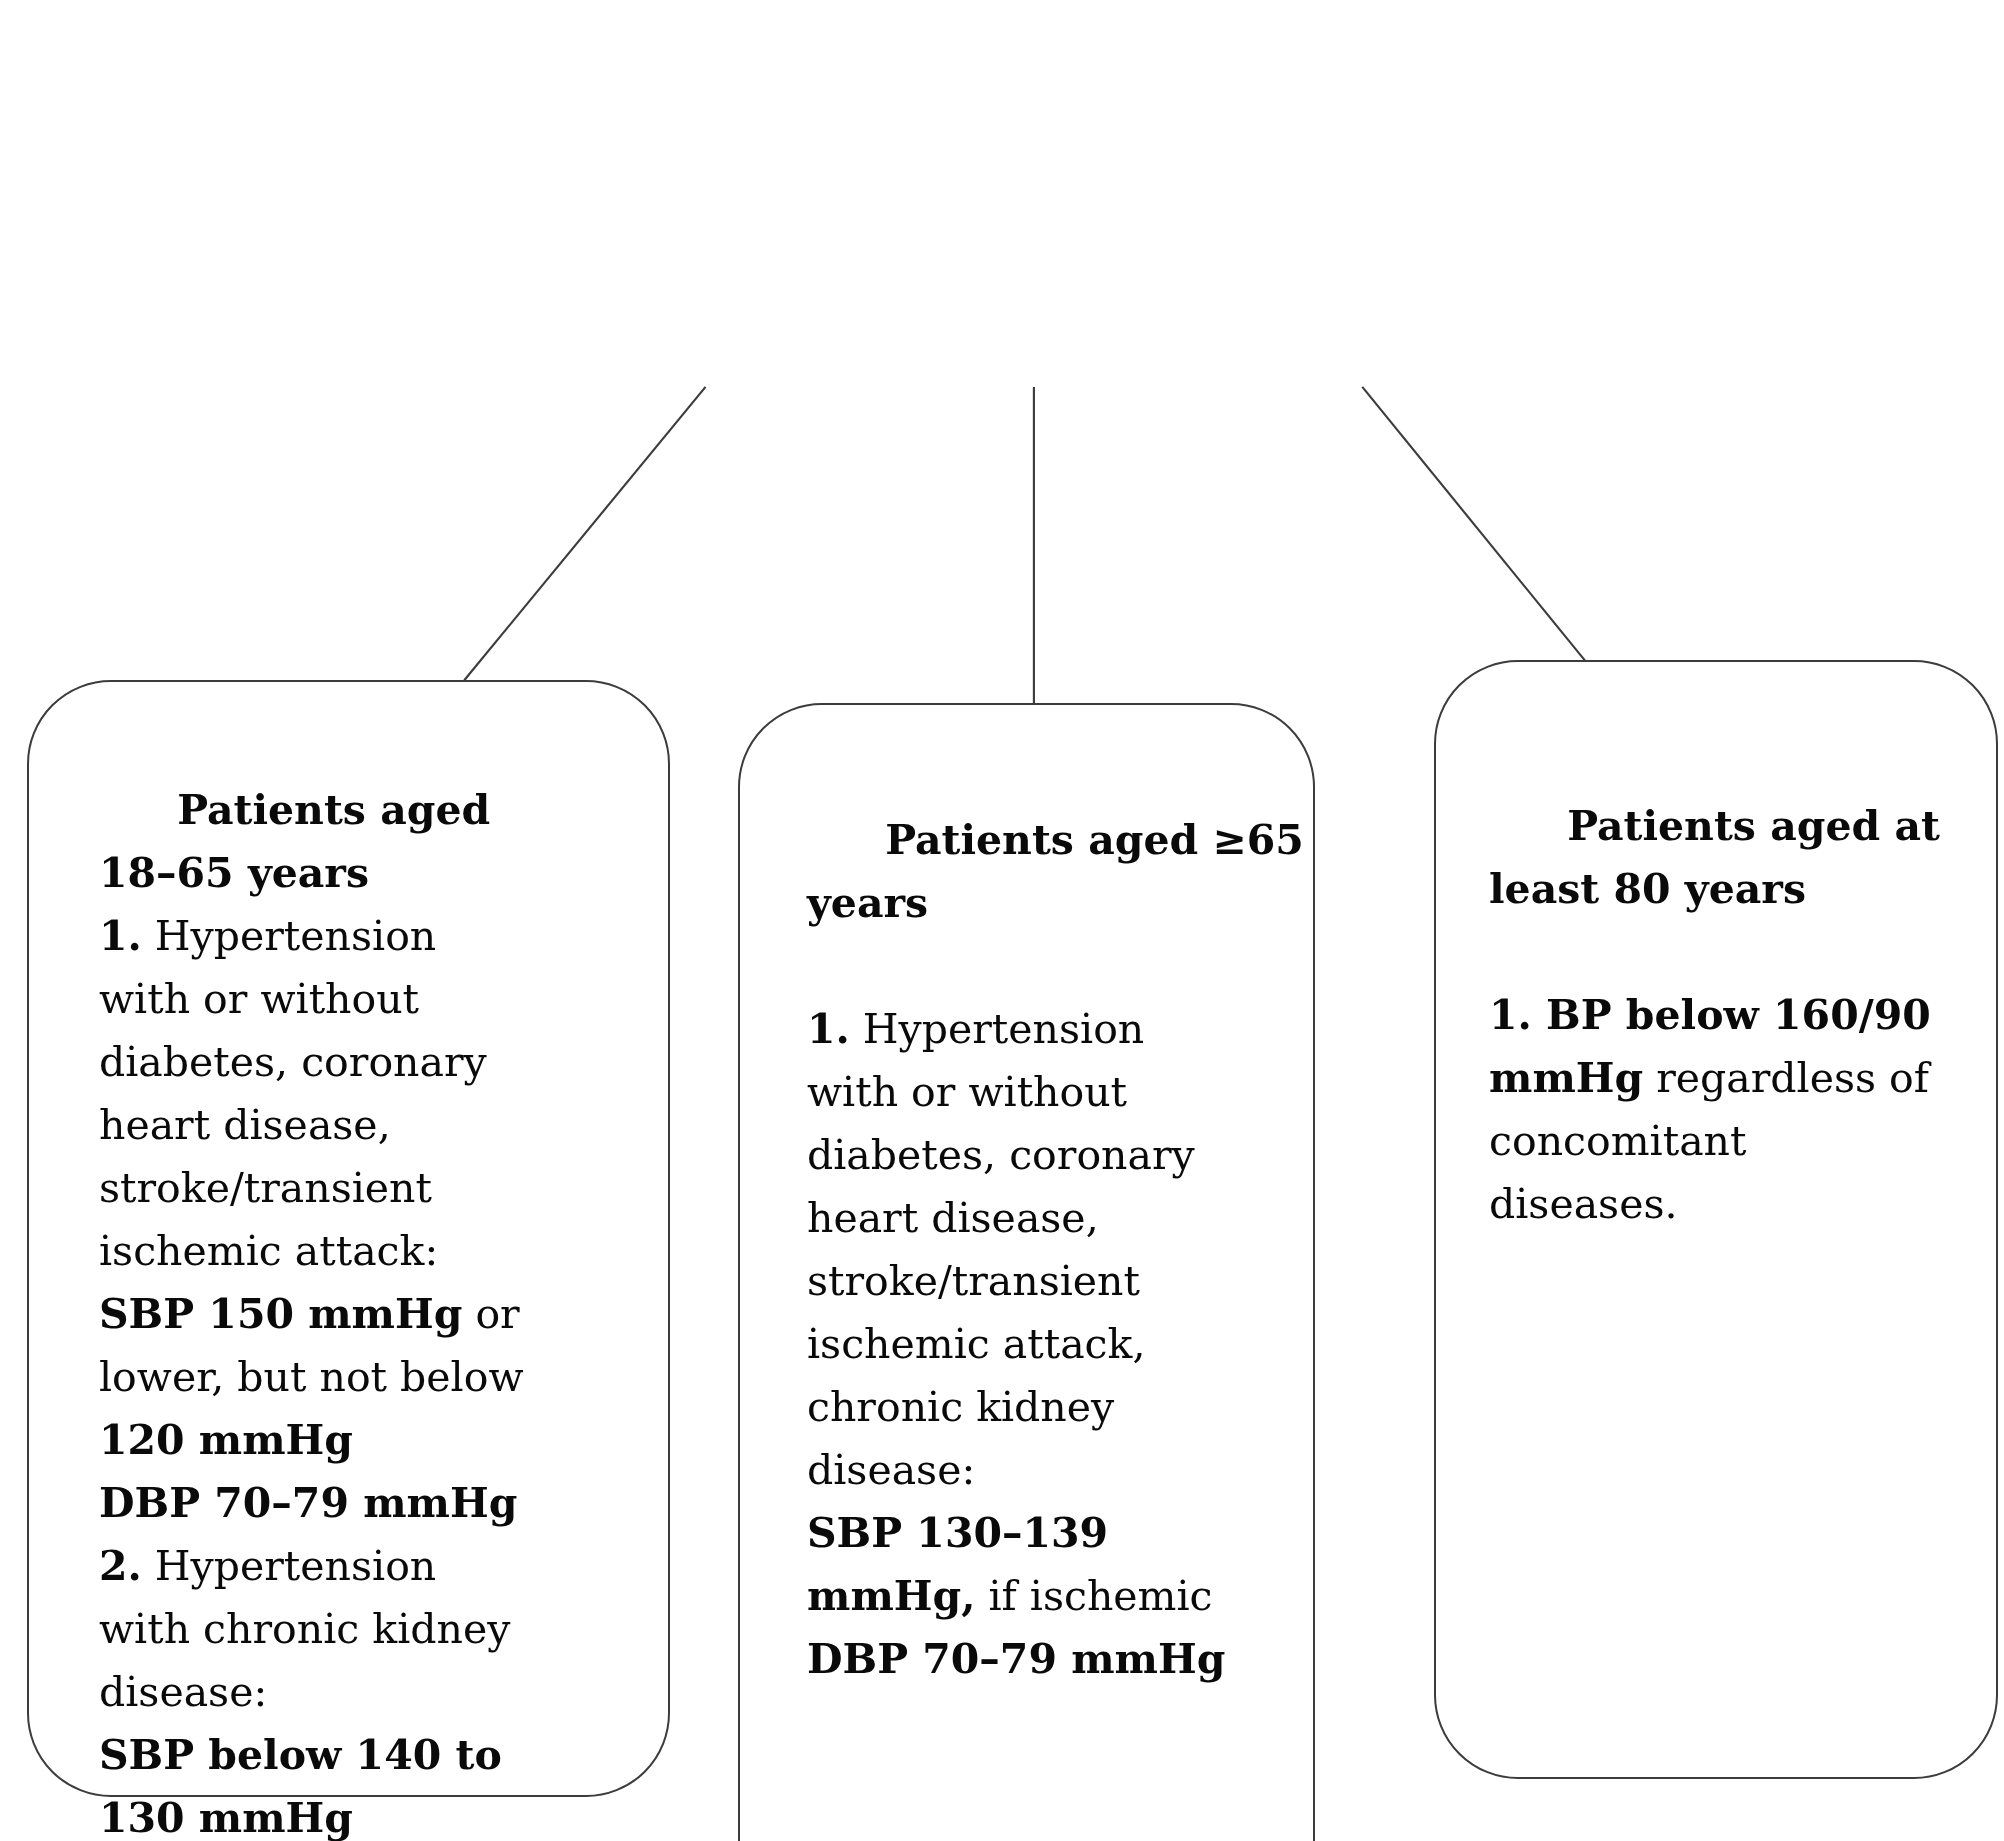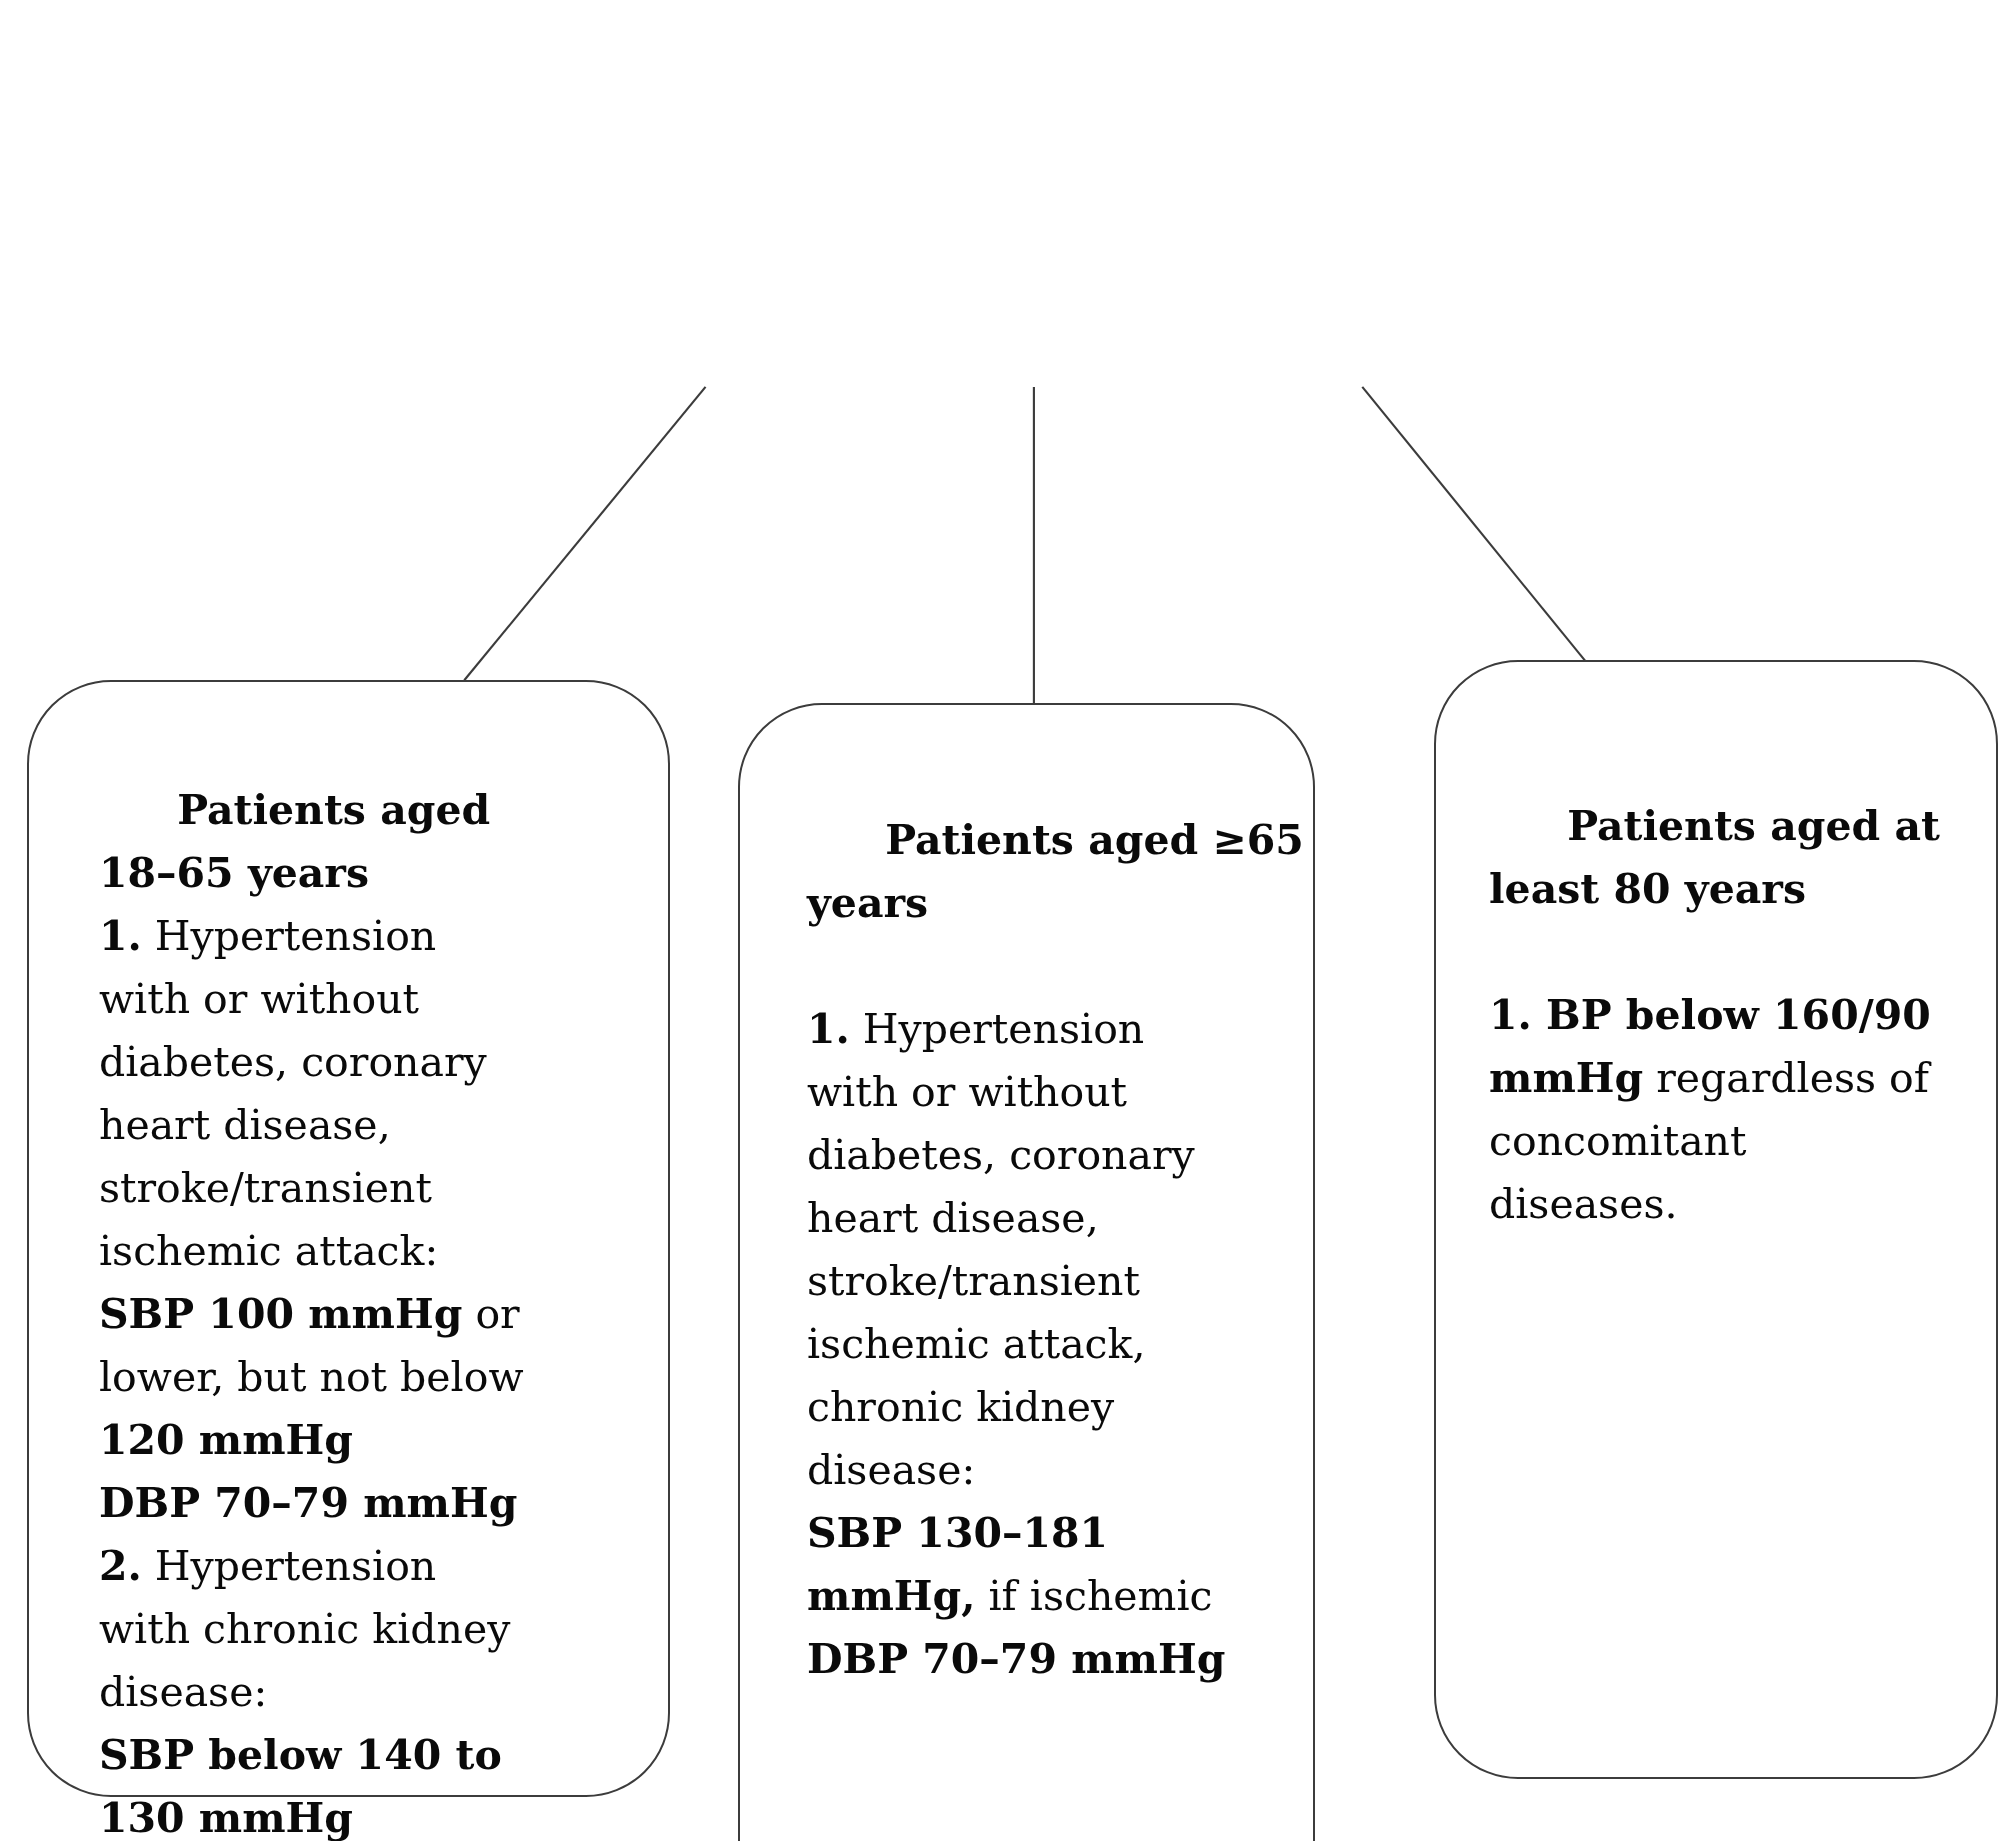--- a/index.html
+++ b/index.html
@@ -63,21 +63,21 @@
   <div class="box leaf leaf-0">
     <p class="txt">
       <span class="b">Patients aged
 18–65 years
 </span><span class="b">1.</span><span class="r"> Hypertension
 with or without
 diabetes, coronary
 heart disease,
 stroke/transient
 ischemic attack:
-</span><span class="b">SBP 100 mmHg</span><span class="r"> or
+</span><span class="b">SBP 150 mmHg</span><span class="r"> or
 lower, but not below
 </span><span class="b">120 mmHg
 DBP 70–79 mmHg
 </span><span class="b">2.</span><span class="r"> Hypertension
 with chronic kidney
 disease:
 </span><span class="b">SBP below 140 to
 130 mmHg
 DBP 70–79 mmHg</span>
     </p>
@@ -89,21 +89,21 @@
 years
 
 </span><span class="b">1.</span><span class="r"> Hypertension
 with or without
 diabetes, coronary
 heart disease,
 stroke/transient
 ischemic attack,
 chronic kidney
 disease:
-</span><span class="b">SBP 130–181
+</span><span class="b">SBP 130–139
 mmHg,</span><span class="r"> if ischemic
 </span><span class="b">DBP 70–79 mmHg</span>
     </p>
   </div>
 
   <div class="box leaf leaf-2">
     <p class="txt">
       <span class="b">Patients aged at
 least 80 years
 

